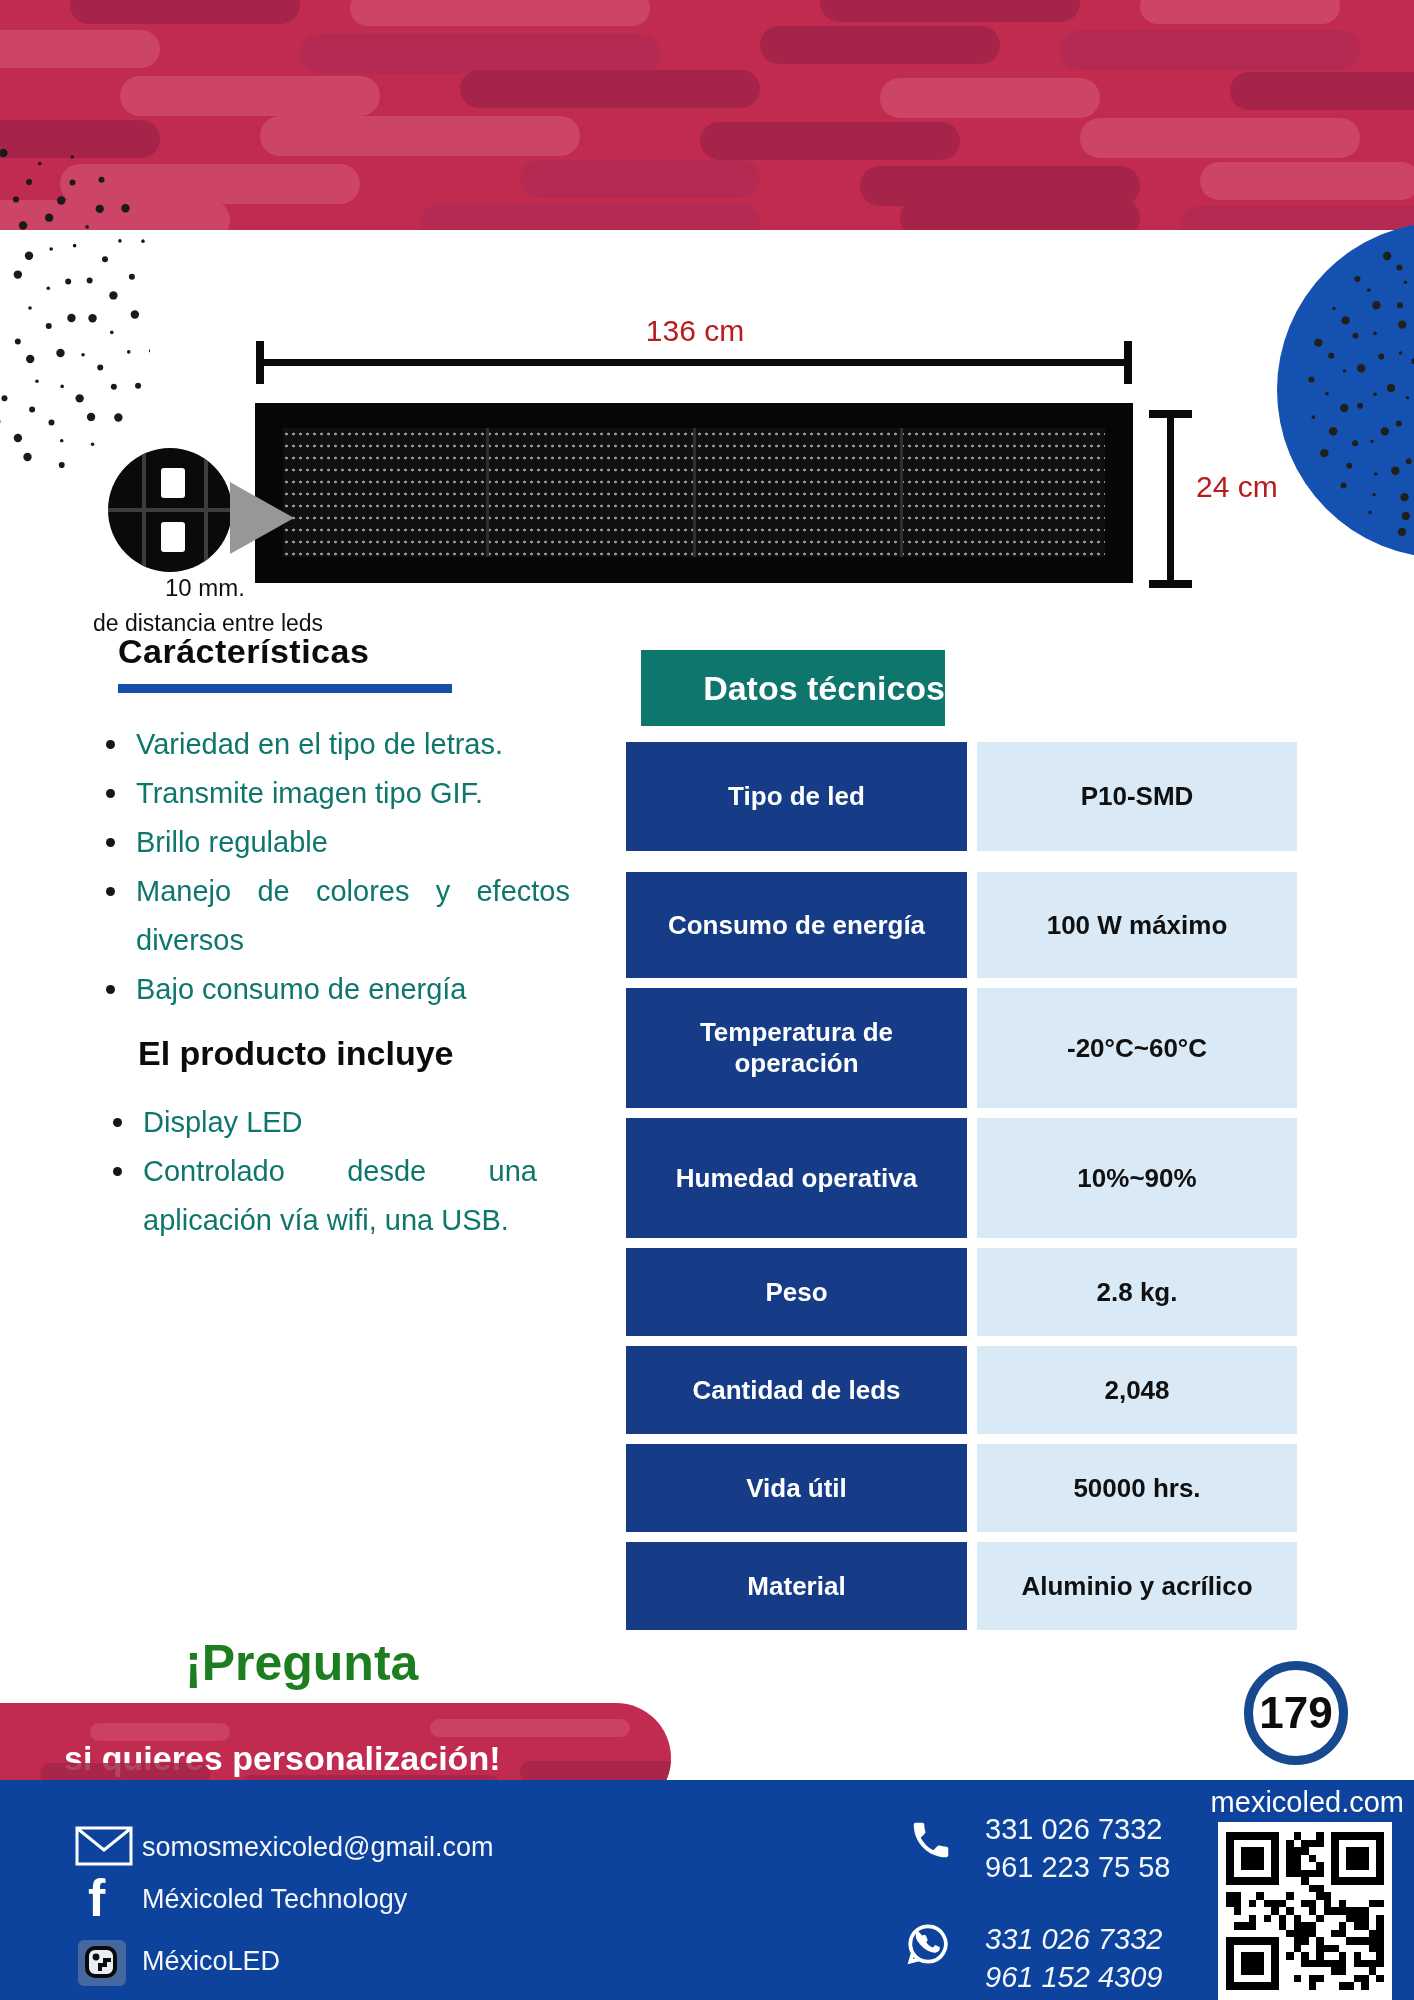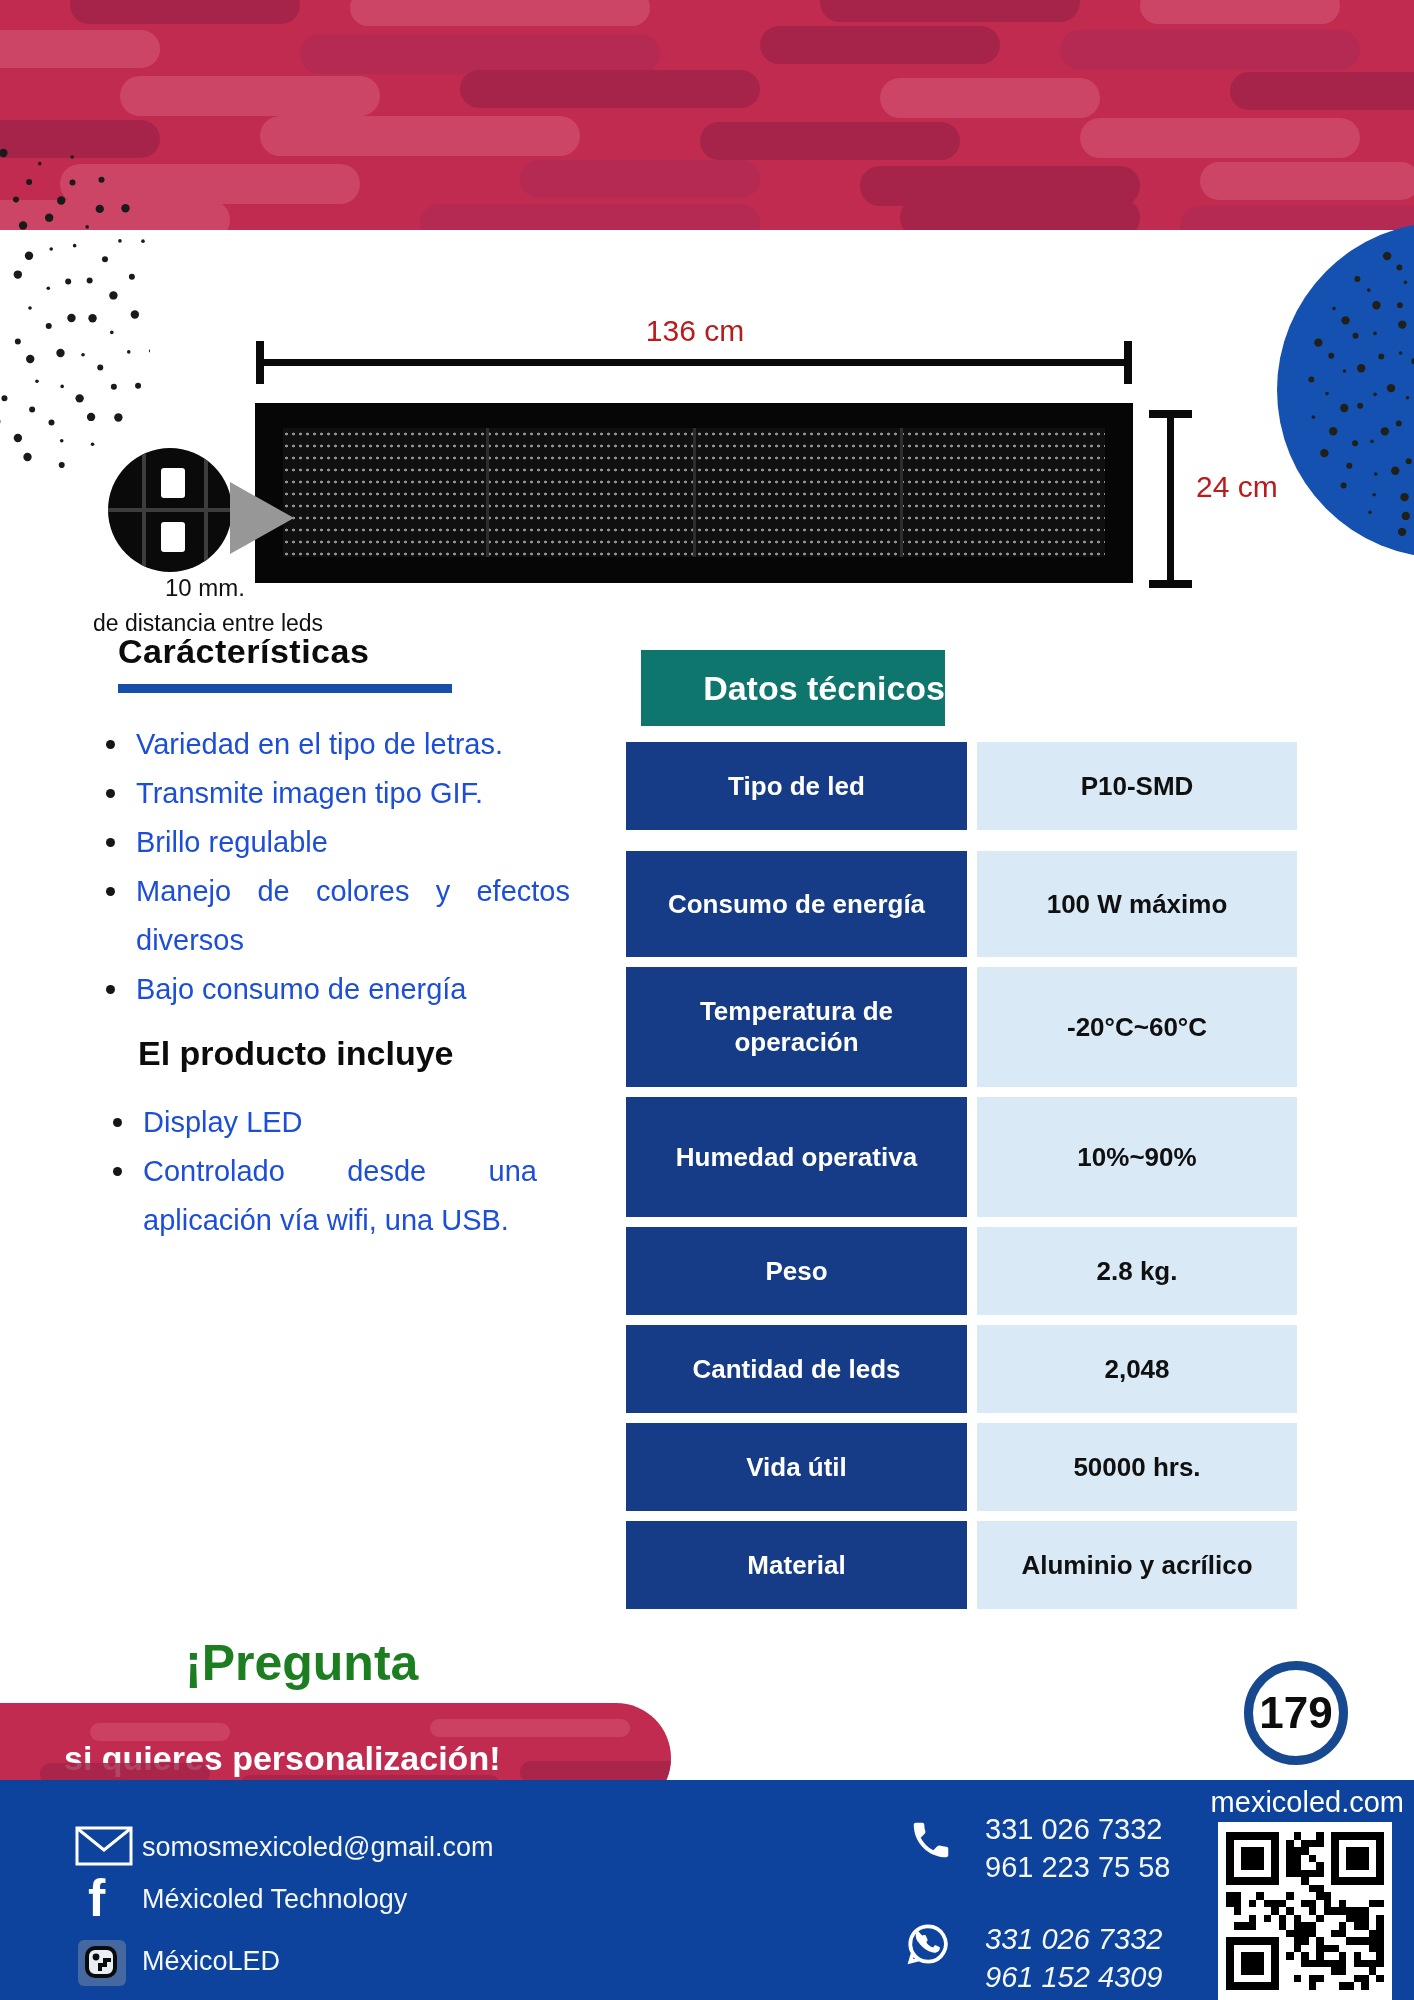--- a/index.html
+++ b/index.html
@@ -41,39 +41,39 @@
   .pointer-tri{left:230px;top:482px;width:64px;height:72px;background:#979797;
     clip-path:polygon(0 0,100% 50%,0 100%);}
 
   .pitch-label{left:130px;top:574px;width:150px;text-align:center;font-size:24px;color:#111;}
   .pitch-caption{left:58px;top:610px;width:300px;text-align:center;font-size:23px;color:#111;}
 
   
   .features-title{left:118px;top:632px;font-size:34px;font-weight:800;color:#0c0c0c;letter-spacing:.5px;}
   .features-underline{left:118px;top:684px;width:334px;height:9px;background:#1450a8;}
   ul.flyer-list{list-style:none;margin:0;padding:0;}
-  ul.flyer-list li{position:relative;padding-left:36px;font-size:29px;line-height:49px;color:#1d4ed8;
+  ul.flyer-list li{position:relative;padding-left:36px;font-size:29px;line-height:49px;color:#0f766e;
     text-align:justify;}
   ul.flyer-list li::before{content:"";position:absolute;left:6px;top:20px;width:9px;height:9px;
     border-radius:50%;background:#161616;}
   .features-list{left:100px;top:720px;width:470px;}
   .includes-title{left:138px;top:1034px;font-size:34px;font-weight:800;color:#0c0c0c;}
   .includes-list{left:107px;top:1098px;width:430px;}
 
   
   .tech-title-box{left:641px;top:650px;width:304px;height:76px;background:#0f766e;
     display:flex;align-items:center;justify-content:flex-end;}
   .tech-title-box span{color:#fff;font-size:34px;font-weight:800;}
   .tech-table{left:626px;top:742px;width:671px;}
   .tech-row{display:flex;margin-bottom:10px;}
   .tech-row .cell-label{width:341px;background:#163c88;color:#fff;font-weight:700;font-size:26px;
     display:flex;align-items:center;justify-content:center;text-align:center;padding:0 28px;box-sizing:border-box;}
   .tech-row .cell-value{width:320px;margin-left:10px;background:#d9eaf6;color:#101010;font-weight:700;
     font-size:26px;display:flex;align-items:center;justify-content:center;text-align:center;}
-  .r1{height:88px;} .r2{height:106px;margin-top:11px;} .r3{height:120px;} .r4{height:120px;}
+  .r1{height:109px;} .r2{height:106px;margin-top:11px;} .r3{height:120px;} .r4{height:120px;}
   .r5{height:88px;} .r6{height:88px;} .r7{height:88px;} .r8{height:88px;}
 
   
   .promo-line1{left:185px;top:1634px;font-size:50px;font-weight:800;color:#1c7e20;}
   .promo-banner{left:0;top:1703px;width:671px;height:110px;background:#c22b50;
     border-radius:0 55px 55px 0;overflow:hidden;}
   .promo-banner .banner-text{position:absolute;left:64px;top:0;height:110px;display:flex;align-items:center;
     color:#fff;font-size:34px;font-weight:800;}
   .page-circle{left:1244px;top:1661px;width:86px;height:86px;border:9px solid #16498f;border-radius:50%;
     background:#fff;display:flex;align-items:center;justify-content:center;}

